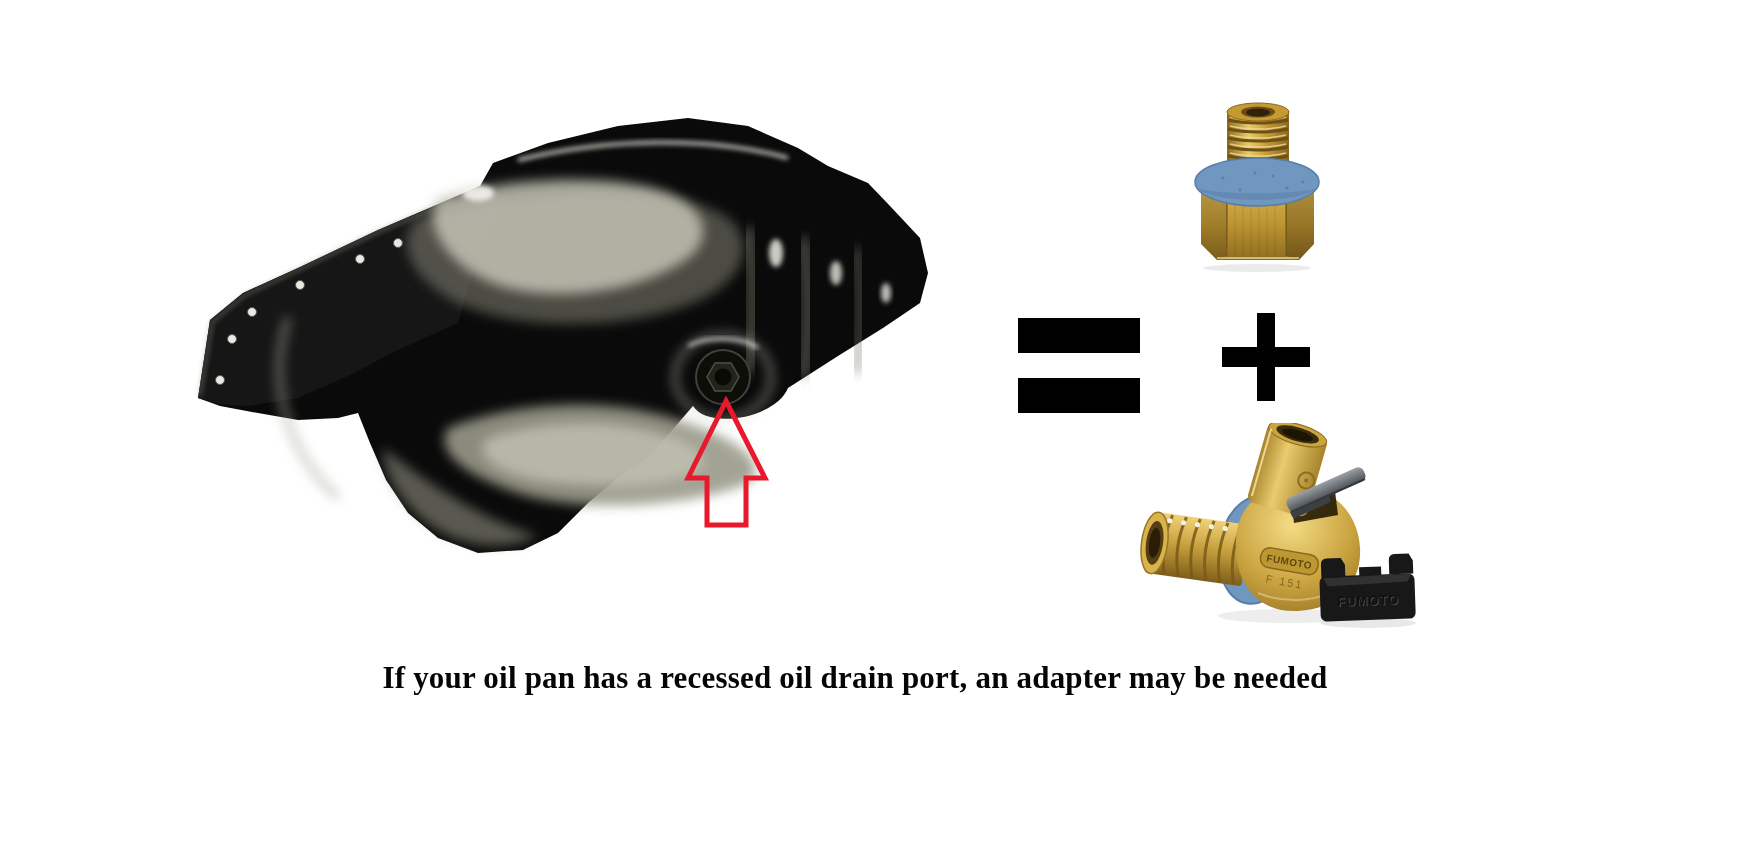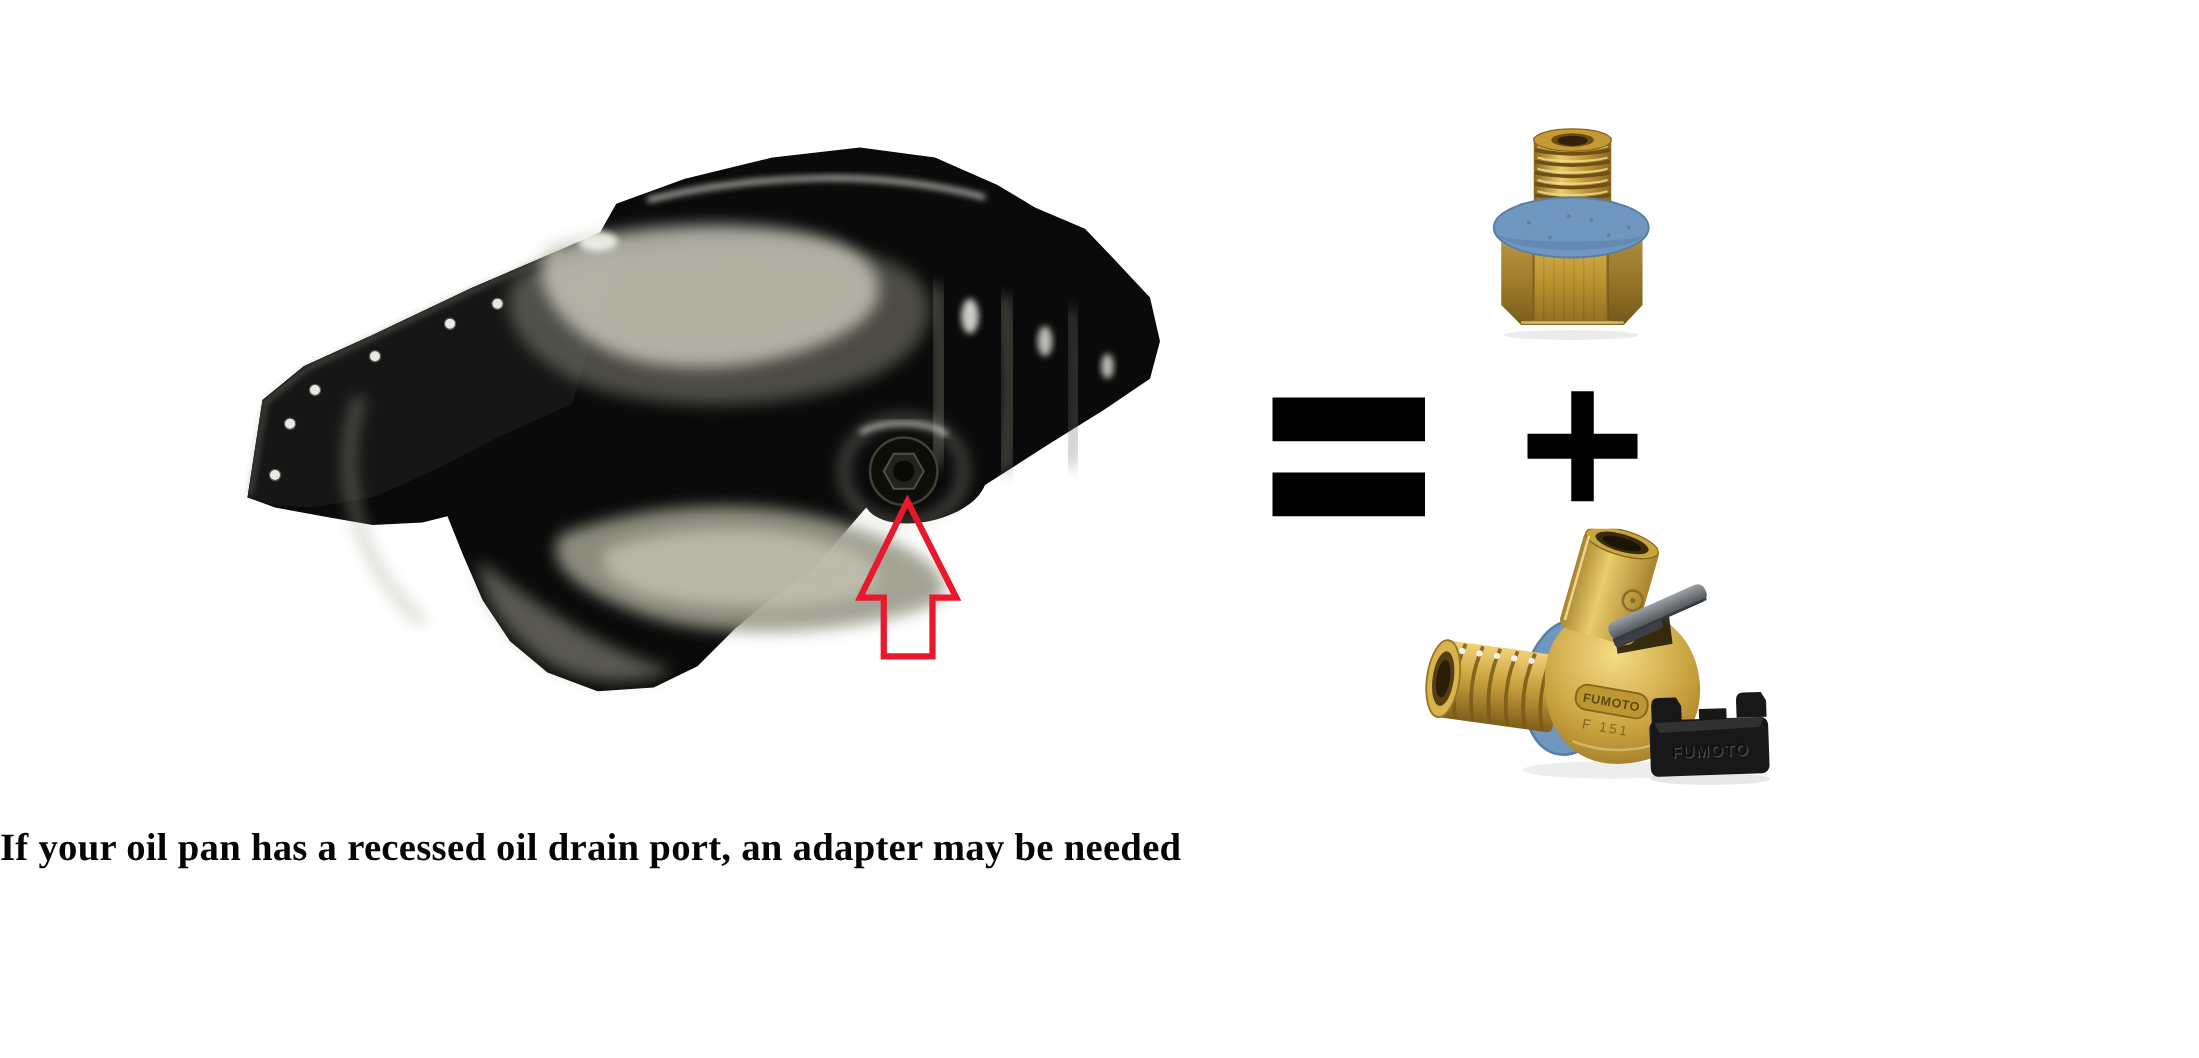--- a/index.html
+++ b/index.html
@@ -1,20 +1,20 @@
 <!DOCTYPE html>
 <html><head>
 <meta charset="utf-8">
 <style>
   html,body{margin:0;padding:0;background:#fff;}
   #canvas{position:relative;width:1759px;height:846px;background:#ffffff;overflow:hidden;
           font-family:"Liberation Serif", serif;}
   .abs{position:absolute;}
   .bar{position:absolute;background:#000;}
-  #caption{position:absolute;left:0;top:660px;width:1710px;text-align:left;
+  #caption{position:absolute;left:0;top:660px;width:1710px;text-align:center;
            font-weight:bold;font-size:31px;color:#050505;letter-spacing:0.2px;}
 </style>
 </head>
 <body>
 
 <div id="canvas">
 
   <svg class="abs" style="left:148px;top:88px;" width="880" height="480" viewBox="0 0 880 480" aria-label="black steel oil pan with recessed oil drain port">
     <defs>
       <filter id="soft" x="-30%" y="-30%" width="160%" height="160%">

